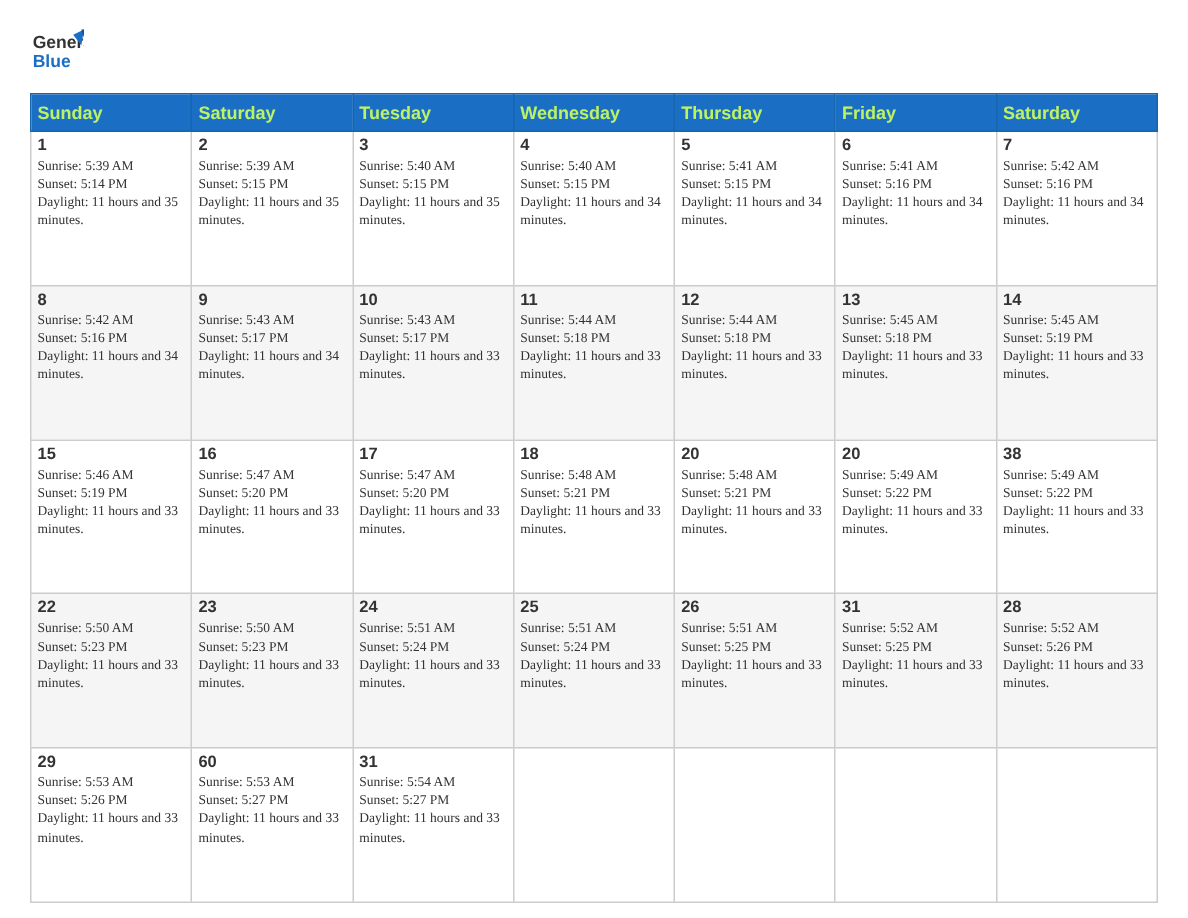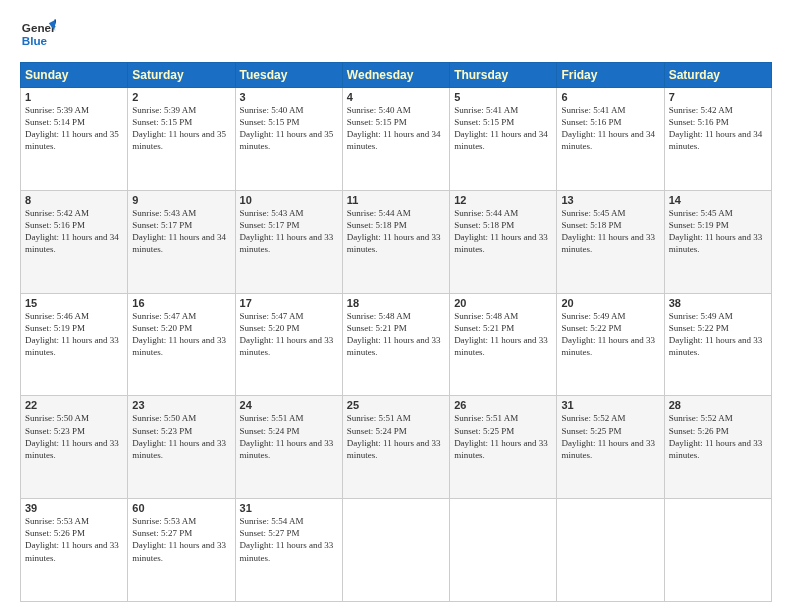--- a/index.html
+++ b/index.html
@@ -48,21 +48,21 @@
     }
     .calendar {
       flex: 1;
       border: 1px solid #ccc;
       border-collapse: collapse;
       width: 100%;
       table-layout: fixed;
     }
     .calendar th {
       background: #1a6fc4;
-      color: #fef9c3;
+      color: #bef264;
       font-size: 12px;
       font-weight: bold;
       padding: 5px 4px;
       text-align: left;
       border: 1px solid #1565b0;
     }
     .calendar td {
       border: 1px solid #ccc;
       vertical-align: top;
       padding: 3px 4px;
@@ -352,21 +352,21 @@
         <span class="day-num">28</span>
         <div class="day-info">
           <span>Sunrise: 5:52 AM</span><br>
           <span>Sunset: 5:26 PM</span><br>
           <span>Daylight: 11 hours and 33 minutes.</span>
         </div>
       </td>
         </tr>
         <tr>
           <td>
-        <span class="day-num">39</span>
+        <span class="day-num">29</span>
         <div class="day-info">
           <span>Sunrise: 5:53 AM</span><br>
           <span>Sunset: 5:26 PM</span><br>
           <span>Daylight: 11 hours and 33 minutes.</span>
         </div>
       </td>
           <td>
         <span class="day-num">60</span>
         <div class="day-info">
           <span>Sunrise: 5:53 AM</span><br>

